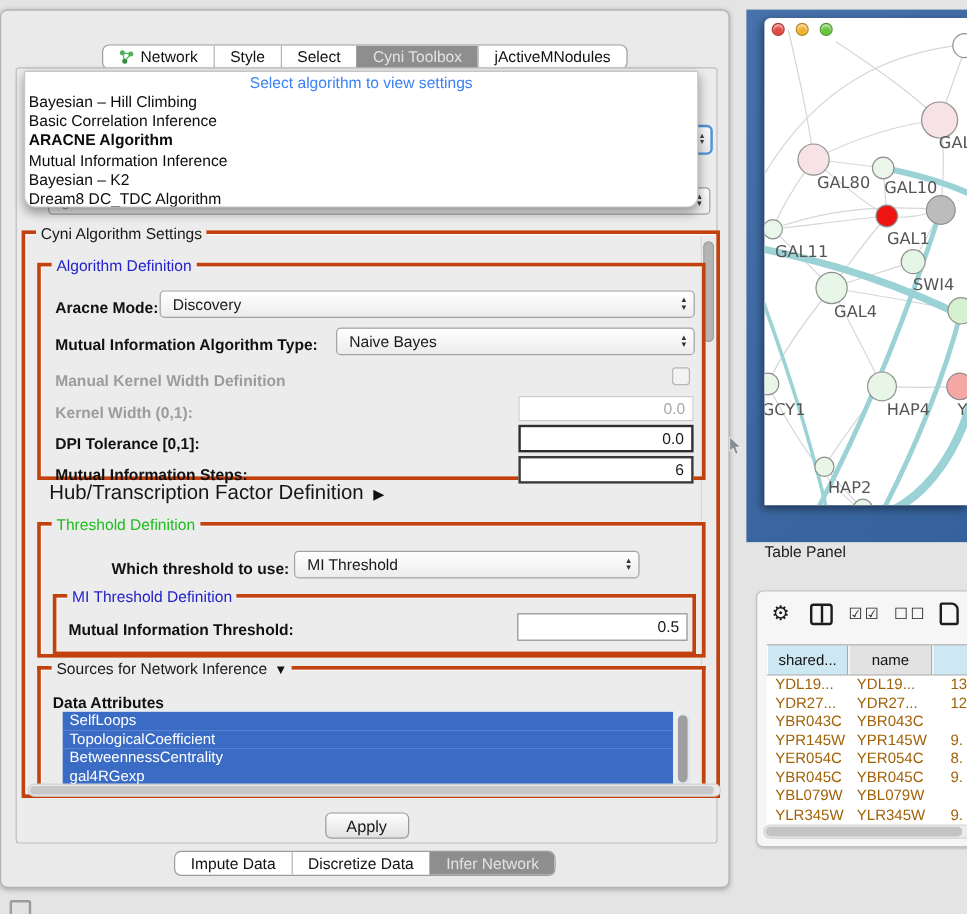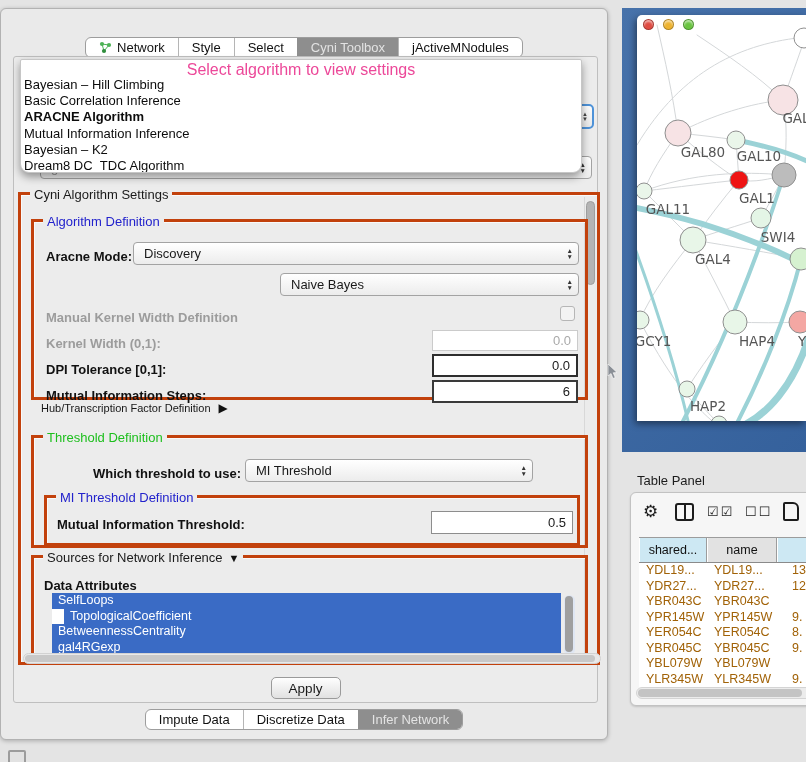--- a/index.html
+++ b/index.html
@@ -42,21 +42,21 @@
   .blue-stepper{position:absolute;left:562px;top:47px;width:18px;height:25px;z-index:3;
       border:2px solid #4e92d8;border-radius:5px;background:linear-gradient(#fdfdfd,#e9e9e9);
       display:flex;flex-direction:column;align-items:center;justify-content:center;
       font-size:6px;line-height:5px;color:#444;cursor:pointer}
   .blue-stepper::before{content:"▲"} .blue-stepper::after{content:"▼"}
 
   
   .popup{position:absolute;left:6px;top:2px;width:562px;height:114px;background:#fff;z-index:10;
       border:1px solid #c6c6c6;border-radius:2px 2px 9px 9px;box-shadow:0 4px 9px rgba(0,0,0,.38);
       overflow:hidden;padding-top:1px}
-  .popup-prompt{height:16px;text-align:center;font-size:16px;color:#ec4899}
+  .popup-prompt{height:16px;text-align:center;font-size:13px;color:#3b82f6}
   .popup-item{height:16.2px;font-size:13px;padding-left:3px;color:#0c0c0c;cursor:pointer}
   .popup-item.bold{font-weight:bold}
 
   
   .group{position:absolute;border:3px solid #c2410c;box-shadow:inset 1px 1px 0 #f9f9f9}
   .group-title{position:absolute;top:-8px;left:9px;background:#ececec;padding:0 4px;
       font-size:13px;white-space:nowrap}
   .settings{left:4px;top:135px;width:582px;height:473px}
   .vscroll{position:absolute;right:1px;top:2px;width:12px;bottom:2px;background:#ebebeb;
       border-left:1px solid #d8d8d8;cursor:pointer}
@@ -66,21 +66,21 @@
   .thr-def{left:10px;top:240px;width:557px;height:113px}
   .mi-def{left:10px;top:57px;width:536px;height:51px}
   .sources{left:10px;top:360px;width:557px;height:104px;border-bottom:none}
   .lbl{position:absolute;font-size:13px;font-weight:bold;color:#111;white-space:nowrap}
   .lbl.dim{color:#9c9c9c}
   .fld{position:absolute;height:21px;background:#fff;font-size:13px;display:flex;
       align-items:center;justify-content:flex-end;padding:0 6px;cursor:text}
   .checkbox{position:absolute;width:15px;height:15px;border:1px solid #b6b6b6;border-radius:3px;
       background:#f3f3f3;cursor:pointer}
   .disclosure{display:inline-block;margin-left:8px;color:#111;font-size:12px}
-  .hub-row{position:absolute;left:20px;top:206px;font-size:11px;color:#161616;cursor:pointer}
+  .hub-row{position:absolute;left:20px;top:206px;font-size:17px;color:#161616;cursor:pointer}
   .hub-row .disclosure::before{content:"▶"}
   .src-title .disclosure{margin-left:6px;font-size:11px}
   .src-title .disclosure::before{content:"▼"}
   .attr-list{position:absolute;left:18px;top:35px;width:509px;height:64px;background:#fff;
       overflow:hidden;position:absolute}
   .attr-item{height:15.6px;font-size:12.5px;color:#fff;padding-left:6px;line-height:15.6px;cursor:pointer}
   .attr-vscroll{position:absolute;right:4px;top:2px;width:11px;height:60px;border-radius:6px;
       background:#dfe6f2;cursor:pointer}
   .attr-vscroll .thumb{position:absolute;left:1px;top:1px;width:8px;height:56px;border-radius:5px;background:#9f9f9f}
   .hscroll{position:absolute;left:2px;top:458px;width:578px;height:11px;border-radius:6px;
@@ -101,21 +101,21 @@
       border-radius:5px 0 0 0;box-shadow:-2px 3px 7px rgba(0,0,0,.45);overflow:hidden}
   .lights{position:absolute;left:6px;top:4px;display:flex;gap:9px;z-index:5}
   .light{width:11px;height:11px;border-radius:50%;border:1px solid rgba(0,0,0,.25);
       box-shadow:inset 0 2px 2px rgba(255,255,255,.55);cursor:pointer}
   .net-svg{position:absolute;left:0;top:0}
   .net-svg text{font-family:"DejaVu Sans",sans-serif;font-size:13.5px;fill:#555}
 
   .cursor{position:absolute;left:607px;top:364px;z-index:20}
 
   .tp-bar{position:absolute;left:622px;top:452px;width:184px;height:36px;background:#e4e4e4;
-      display:flex;align-items:flex-end;padding-left:15px;font-size:13px;color:#1c1c1c}
+      display:flex;align-items:flex-start;padding-left:15px;font-size:13px;color:#1c1c1c}
   .card{position:absolute;left:630px;top:492px;width:200px;height:214px;background:#f6f6f6;
       border:1px solid #c2c2c2;border-radius:6px;box-shadow:0 1px 2px rgba(0,0,0,.15);overflow:hidden}
   .toolbar{position:absolute;left:0;top:6px;height:30px;display:flex;align-items:center}
   .tb-ico{color:#1c1c1c;cursor:pointer}
   .ico-gear{position:absolute;left:12px;top:2px;font-size:17px}
   .ico-gear::before{content:"⚙"}
   .ico-split{position:absolute;left:44px;top:4px;width:19px;height:18px;border:2px solid #1c1c1c;border-radius:3px}
   .ico-split::before{content:"";position:absolute;left:6.5px;top:0;bottom:0;width:2px;background:#1c1c1c}
   .ico-checked{position:absolute;left:76px;top:5px;font-size:13px;letter-spacing:2px}
   .ico-checked::before{content:"☑☑"}
@@ -196,20 +196,21 @@
           <div class="thumb"></div>
         </div>
 
       <div class="group alg-def">
         <span class="group-title" style="color:#2222cc">Algorithm Definition</span>
         <span class="lbl" style="left:12px;top:27px">Aracne Mode:</span>
         <div class="combo" style="position:absolute;left:99px;top:20px;width:446px">
           <span>Discovery</span>
           <span class="stepper"></span>
         </div>
+        <span class="lbl" style="left:12px;top:58px">Mutual Information Algorithm Type:</span>
         <div class="combo" style="position:absolute;left:246px;top:51px;width:299px">
           <span>Naive Bayes</span>
           <span class="stepper"></span>
         </div>
         <span class="lbl dim" style="left:12px;top:88px">Manual Kernel Width Definition</span>
         <span class="checkbox" style="left:526px;top:84px"></span>
         <span class="lbl dim" style="left:12px;top:114px">Kernel Width (0,1):</span>
         <div class="fld" style="left:398px;top:108px;width:146px;border:1px solid #cbcbcb;color:#a9a9a9">
           <span>0.0</span>
         </div>
@@ -241,21 +242,21 @@
             <span>0.5</span>
           </div>
         </div>
       </div>
 
       <div class="group sources">
         <span class="group-title src-title"><span>Sources for Network Inference</span><span class="disclosure"></span></span>
         <span class="lbl" style="left:10px;top:20px">Data Attributes</span>
         <div class="attr-list">
             <div class="attr-item" style="background: rgb(58, 107, 197);">SelfLoops</div>
-            <div class="attr-item" style="background: rgb(58, 107, 197); margin-left: 12px;">TopologicalCoefficient</div>
+            <div class="attr-item" style="background: rgb(58, 107, 197);">TopologicalCoefficient</div>
             <div class="attr-item" style="background: rgb(58, 107, 197);">BetweennessCentrality</div>
             <div class="attr-item" style="background: rgb(58, 107, 197);">gal4RGexp</div>
           </div>
         <div class="attr-vscroll" style="left:530px;top:37px">
             <div class="thumb"></div>
           </div>
       </div>
 
       <div class="hscroll">
           <div class="thumb"></div>

